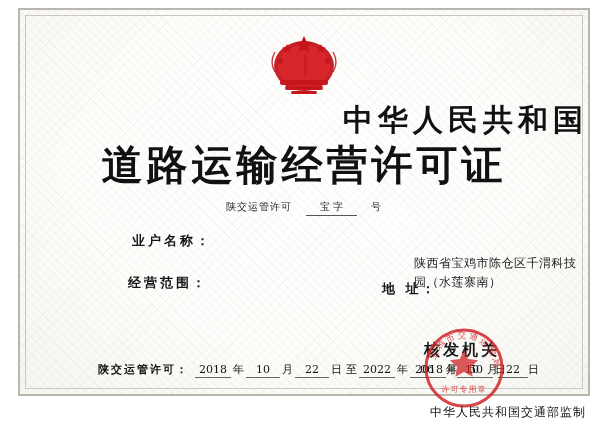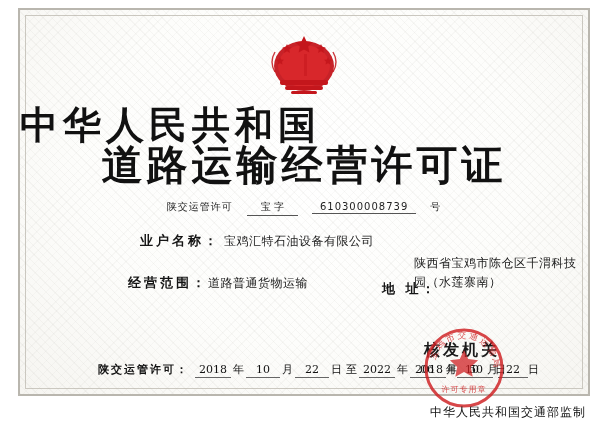--- a/index.html
+++ b/index.html
@@ -60,24 +60,24 @@
     width: 86px;
     height: 78px;
   }
 
   
   .title-line1 {
     position: absolute;
     top: 90px;
     left: 0;
     width: 100%;
-    text-align: left;
+    text-align: right;
     font-family: Liberation Mono, monospace;
     font-weight: bold;
-    font-size: 38px;
+    font-size: 30px;
     letter-spacing: 5px;
     color: #111111;
     text-shadow: 0 1px 0 rgba(255,255,255,0.7);
   }
   .title-line2 {
     position: absolute;
     top: 128px;
     left: 0;
     width: 100%;
     text-align: center;
@@ -128,21 +128,21 @@
     font-size: 13px;
     color: #151515;
   }
   .field-value {
     font-family: "DejaVu Serif", serif;
     font-size: 12px;
     color: #1a1a1a;
     letter-spacing: 0.5px;
   }
 
-  #name-row { left: 120px; top: 222px; display: flex; align-items: baseline; gap: 4px; }
+  #name-row { left: 112px; top: 222px; display: flex; align-items: baseline; gap: 19px; }
   #scope-row { left: 108px; top: 264px; display: flex; align-items: flex-end; gap: 0; }
   #addr-label { left: 362px; top: 222px; margin-top: 48px; }
   #addr-value {
     left: 362px; top: 244px; width: 170px;
     line-height: 19px;
     margin-left: 32px;
   }
 
   
   .validity {
@@ -248,32 +248,29 @@
         </g>
       </svg>
     </div>
 
     <div class="title-line1">中华人民共和国</div>
     <div class="title-line2">道路运输经营许可证</div>
 
     <div class="serial-row">
       <span class="serial-label">陕交运管许可</span>
       <span class="serial-word">宝  字</span>
-      <span class="serial-number">610300008739</span>
       <span class="serial-tail">号</span>
     </div>
 
     <div class="field" id="name-row">
       <span class="field-label">业户名称：</span>
-      <span class="field-value">宝鸡汇特石油设备有限公司</span>
     </div>
 
     <div class="field" id="scope-row">
       <span class="field-label">经营范围：</span>
-      <span class="field-value">道路普通货物运输</span>
     </div>
 
     <div class="field field-label" id="addr-label">地      址：</div>
     <div class="field field-value" id="addr-value">陕西省宝鸡市陈仓区千渭科技园（水莲寨南）</div>
 
     <div class="validity">
       <span class="lbl">陕交运管许可：</span>
       <span class="num">2018</span>
       <span class="unit">年</span>
       <span class="num">10</span>

